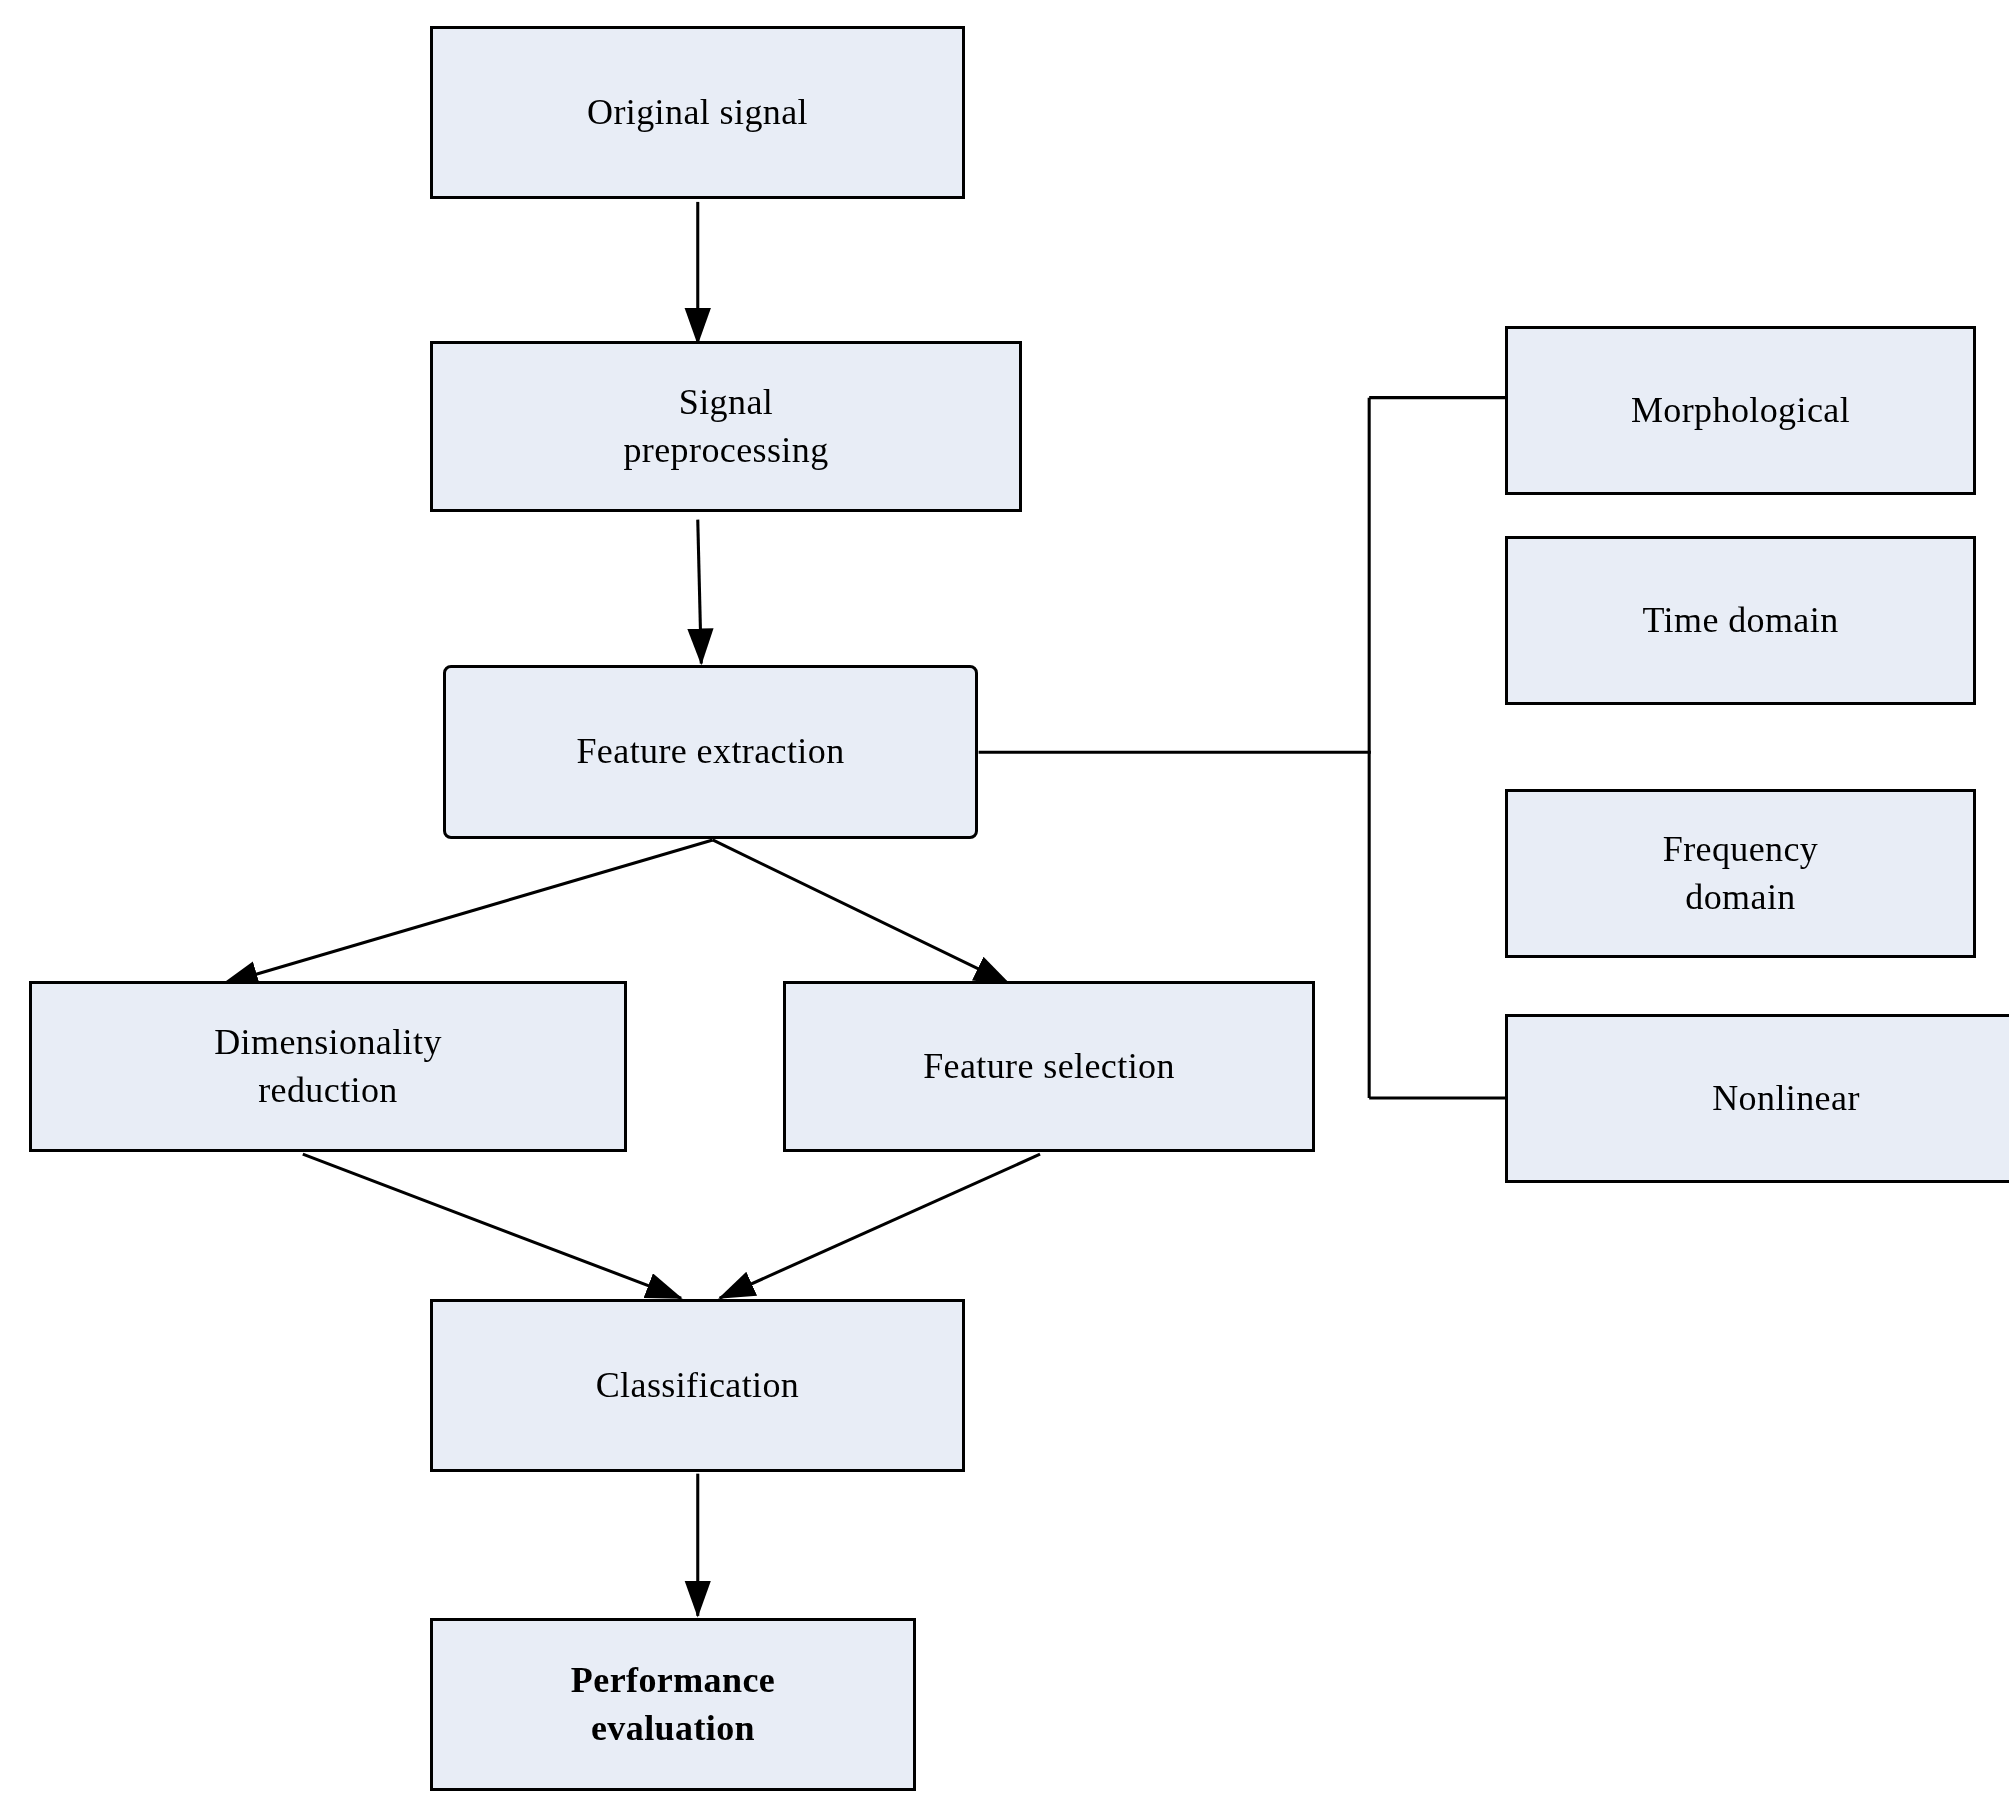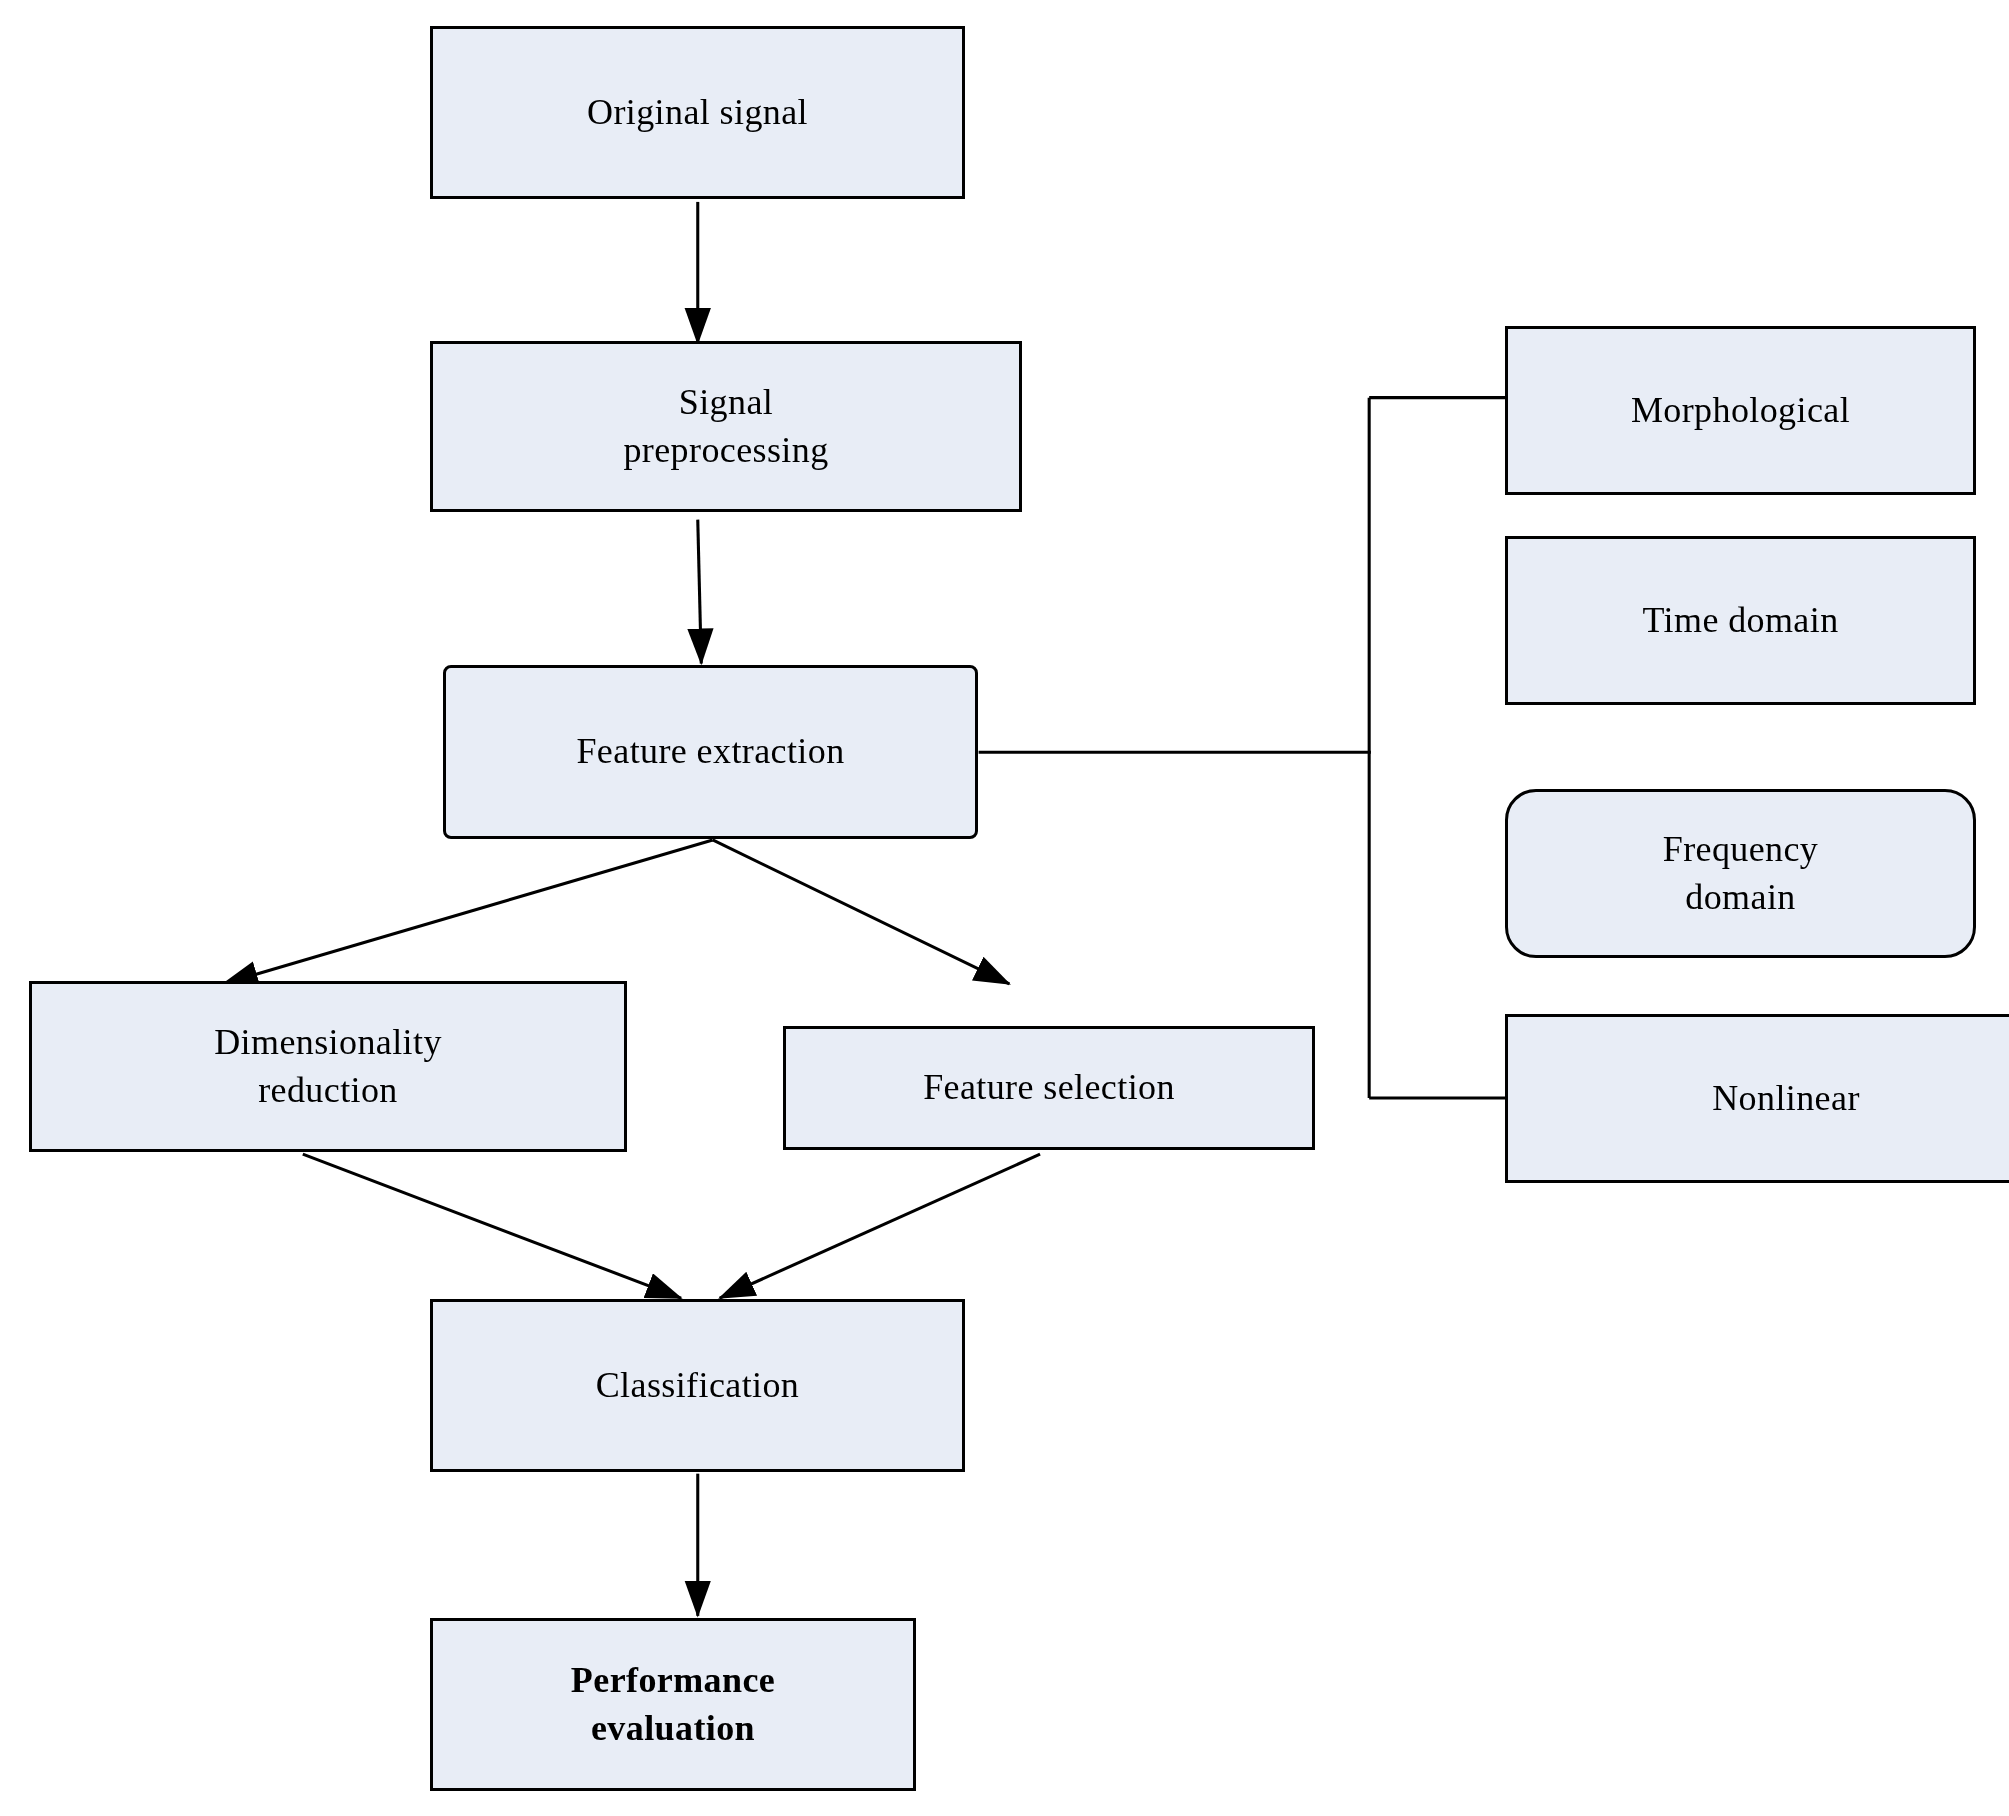--- a/index.html
+++ b/index.html
@@ -71,37 +71,37 @@
         <span class="node-label">Signal
 preprocessing</span>
       </div>
       <div class="node" style="left: 443px; top: 665px; width: 535px; height: 174px; border-radius: 8px;">
         <span class="node-label">Feature extraction</span>
       </div>
       <div class="node" style="left: 29px; top: 981px; width: 598px; height: 171px;">
         <span class="node-label">Dimensionality
 reduction</span>
       </div>
-      <div class="node" style="left: 783px; top: 981px; width: 532px; height: 124px; margin-top: 45px;">
+      <div class="node" style="left: 783px; top: 981px; width: 532px; height: 171px;">
         <span class="node-label">Feature selection</span>
       </div>
       <div class="node" style="left: 430px; top: 1299px; width: 535px; height: 173px;">
         <span class="node-label">Classification</span>
       </div>
       <div class="node" style="left: 430px; top: 1618px; width: 486px; height: 173px; font-weight: bold;">
         <span class="node-label">Performance
 evaluation</span>
       </div>
       <div class="node" style="left: 1505px; top: 326px; width: 471px; height: 169px;">
         <span class="node-label">Morphological</span>
       </div>
       <div class="node" style="left: 1505px; top: 536px; width: 471px; height: 169px;">
         <span class="node-label">Time domain</span>
       </div>
-      <div class="node" style="left: 1505px; top: 789px; width: 471px; height: 169px; border-radius: 31px;">
+      <div class="node" style="left: 1505px; top: 789px; width: 471px; height: 169px;">
         <span class="node-label">Frequency
 domain</span>
       </div>
       <div class="node" style="left: 1505px; top: 1014px; width: 562px; height: 169px;">
         <span class="node-label">Nonlinear</span>
       </div>
     </div>
 </div>
 
 

